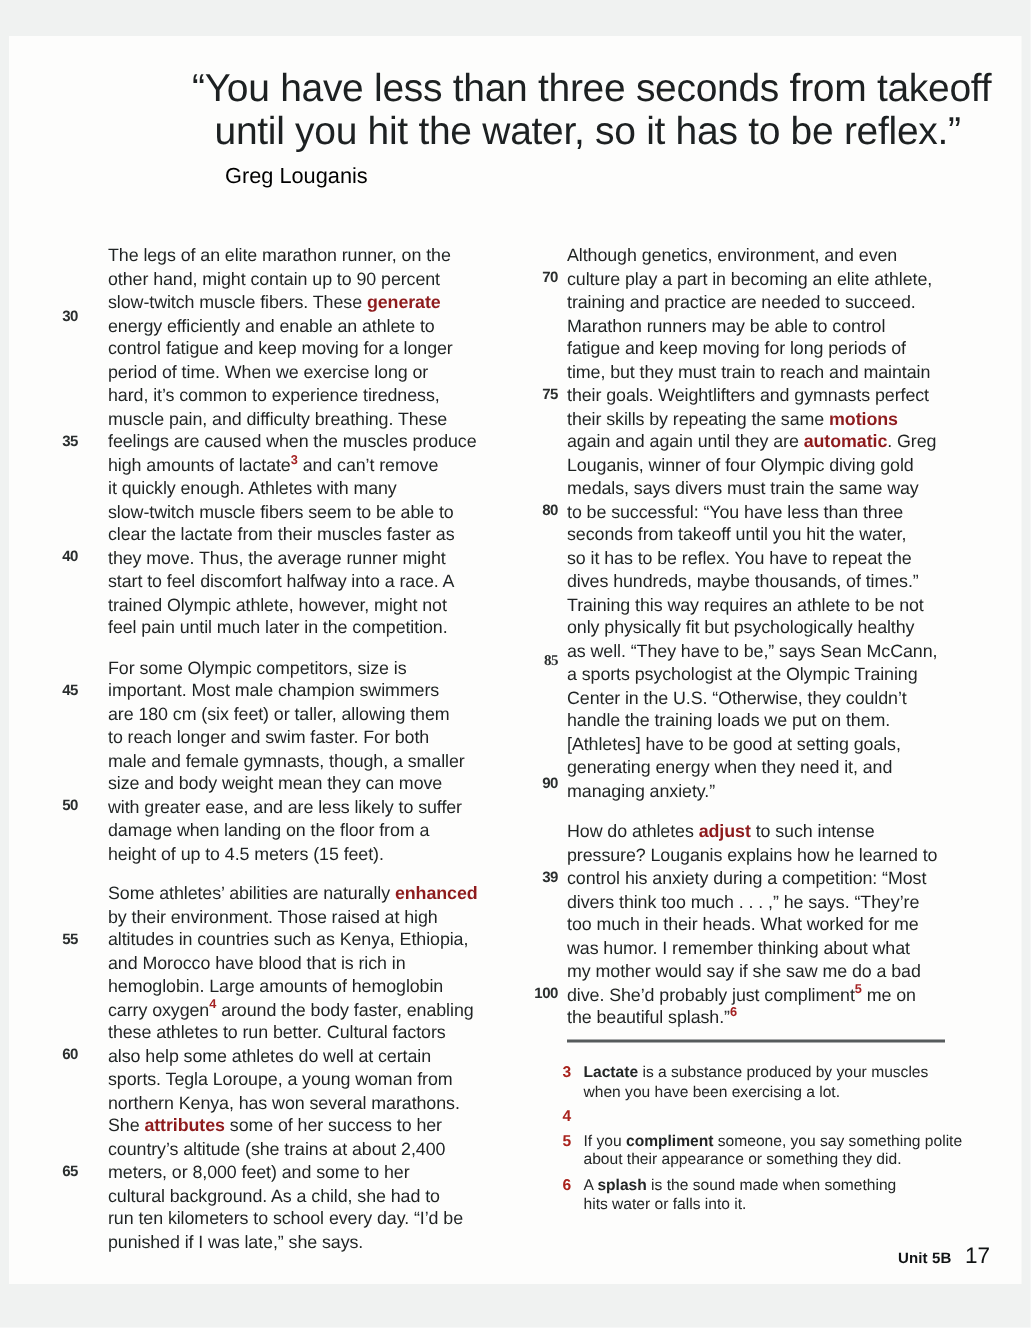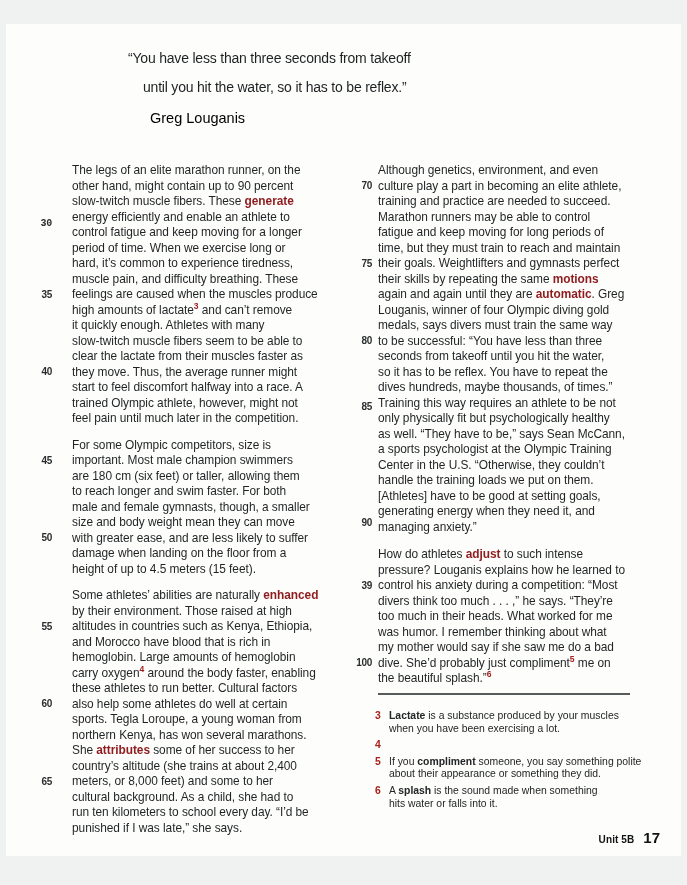--- a/index.html
+++ b/index.html
@@ -8,21 +8,21 @@
     background:#f0f2f1;
     font-family:"Liberation Sans", sans-serif;
     overflow:hidden;
   }
   .sheet{
     position:absolute;left:6px;top:24px;width:675px;height:832px;
     background:#fdfdfc;
   }
   
   .quote{position:absolute;left:122px;top:20px;color:#1d2122;}
-  .q-line{font-size:14px;line-height:29px;letter-spacing:-0.2px;}
+  .q-line{font-size:26px;line-height:29px;letter-spacing:-0.2px;}
   .q-line.q2{margin-left:15px;}
   .q-attr{margin-left:22px;margin-top:8px;font-size:14.5px;color:#000000;}
   
   .col{
     position:absolute;top:139px;width:300px;
     font-size:11.9px;line-height:15.5px;letter-spacing:-0.05px;
     color:#1f2323;white-space:nowrap;
   }
   .col p{margin:0 0 11px 0;}
   .col.right p{margin-bottom:12px;}
@@ -46,54 +46,54 @@
   }
   .fn{display:flex;margin-bottom:4px;}
   .fn-num{color:var(--fnum,#a8221c);font-weight:700;width:14px;flex:none;}
   .fn-text .b{font-weight:700;}
   
   .footer{
     position:absolute;right:21px;top:805px;
     display:flex;align-items:baseline;gap:9px;color:#101314;
   }
   .unit{font-size:10px;font-weight:700;letter-spacing:0.1px;}
-  .pageno{font-size:15px;font-weight:700;}
+  .pageno{font-size:15px;font-weight:400;}
 </style>
 </head>
 <body style="--kw: #8e1b1d; --sup: #a32021; --fnum: #a8221c;">
 
 <div class="sheet">
 
   <div class="quote">
     <div class="q-line">“You have less than three seconds from takeoff</div>
     <div class="q-line q2">until you hit the water, so it has to be reflex.”</div>
     <div class="q-attr">Greg Louganis</div>
   </div>
 
   <div class="gutter left" id="gutter-left">
-      <div class="lnum" style="top: 194px; font-family: Liberation Mono, monospace;">30</div>
+      <div class="lnum" style="top: 182px;">30</div>
       <div class="lnum" style="top: 265px;">35</div>
       <div class="lnum" style="top: 342px;">40</div>
       <div class="lnum" style="top: 431px;">45</div>
       <div class="lnum" style="top: 508px;">50</div>
       <div class="lnum" style="top: 597px;">55</div>
       <div class="lnum" style="top: 674px;">60</div>
       <div class="lnum" style="top: 752px; padding-left: 44px;">65</div>
     </div>
   <div class="col left" id="col-left">
       <p>The legs of an elite marathon runner, on the<br>other hand, might contain up to 90 percent<br>slow-twitch muscle fibers. These <span class="kw">generate</span><br>energy efficiently and enable an athlete to<br>control fatigue and keep moving for a longer<br>period of time. When we exercise long or<br>hard, it’s common to experience tiredness,<br>muscle pain, and difficulty breathing. These<br>feelings are caused when the muscles produce<br>high amounts of lactate<sup class="sup">3</sup> and can’t remove<br>it quickly enough. Athletes with many<br>slow-twitch muscle fibers seem to be able to<br>clear the lactate from their muscles faster as<br>they move. Thus, the average runner might<br>start to feel discomfort halfway into a race. A<br>trained Olympic athlete, however, might not<br>feel pain until much later in the competition.</p>
       <p>For some Olympic competitors, size is<br>important. Most male champion swimmers<br>are 180 cm (six feet) or taller, allowing them<br>to reach longer and swim faster. For both<br>male and female gymnasts, though, a smaller<br>size and body weight mean they can move<br>with greater ease, and are less likely to suffer<br>damage when landing on the floor from a<br>height of up to 4.5 meters (15 feet).</p>
       <p>Some athletes’ abilities are naturally <span class="kw">enhanced</span><br>by their environment. Those raised at high<br>altitudes in countries such as Kenya, Ethiopia,<br>and Morocco have blood that is rich in<br>hemoglobin. Large amounts of hemoglobin<br>carry oxygen<sup class="sup">4</sup> around the body faster, enabling<br>these athletes to run better. Cultural factors<br>also help some athletes do well at certain<br>sports. Tegla Loroupe, a young woman from<br>northern Kenya, has won several marathons.<br>She <span class="kw">attributes</span> some of her success to her<br>country’s altitude (she trains at about 2,400<br>meters, or 8,000 feet) and some to her<br>cultural background. As a child, she had to<br>run ten kilometers to school every day. “I’d be<br>punished if I was late,” she says.</p>
     </div>
 
   <div class="gutter right" id="gutter-right">
       <div class="lnum" style="top: 156px;">70</div>
       <div class="lnum" style="top: 234px;">75</div>
       <div class="lnum" style="top: 311px;">80</div>
-      <div class="lnum" style="top: 377px;">85</div>
+      <div class="lnum" style="top: 411px; font-family: Liberation Serif, serif;">85</div>
       <div class="lnum" style="top: 493px;">90</div>
       <div class="lnum" style="top: 556px;">39</div>
       <div class="lnum" style="top: 633px;">100</div>
     </div>
   <div class="col right" id="col-right">
       <p>Although genetics, environment, and even<br>culture play a part in becoming an elite athlete,<br>training and practice are needed to succeed.<br>Marathon runners may be able to control<br>fatigue and keep moving for long periods of<br>time, but they must train to reach and maintain<br>their goals. Weightlifters and gymnasts perfect<br>their skills by repeating the same <span class="kw">motions</span><br>again and again until they are <span class="kw">automatic</span>. Greg<br>Louganis, winner of four Olympic diving gold<br>medals, says divers must train the same way<br>to be successful: “You have less than three<br>seconds from takeoff until you hit the water,<br>so it has to be reflex. You have to repeat the<br>dives hundreds, maybe thousands, of times.”<br>Training this way requires an athlete to be not<br>only physically fit but psychologically healthy<br>as well. “They have to be,” says Sean McCann,<br>a sports psychologist at the Olympic Training<br>Center in the U.S. “Otherwise, they couldn’t<br>handle the training loads we put on them.<br>[Athletes] have to be good at setting goals,<br>generating energy when they need it, and<br>managing anxiety.”</p>
       <p>How do athletes <span class="kw">adjust</span> to such intense<br>pressure? Louganis explains how he learned to<br>control his anxiety during a competition: “Most<br>divers think too much . . . ,” he says. “They’re<br>too much in their heads. What worked for me<br>was humor. I remember thinking about what<br>my mother would say if she saw me do a bad<br>dive. She’d probably just compliment<sup class="sup">5</sup> me on<br>the beautiful splash.”<sup class="sup">6</sup></p>
     </div>
 
   <div class="fnrule"></div>

